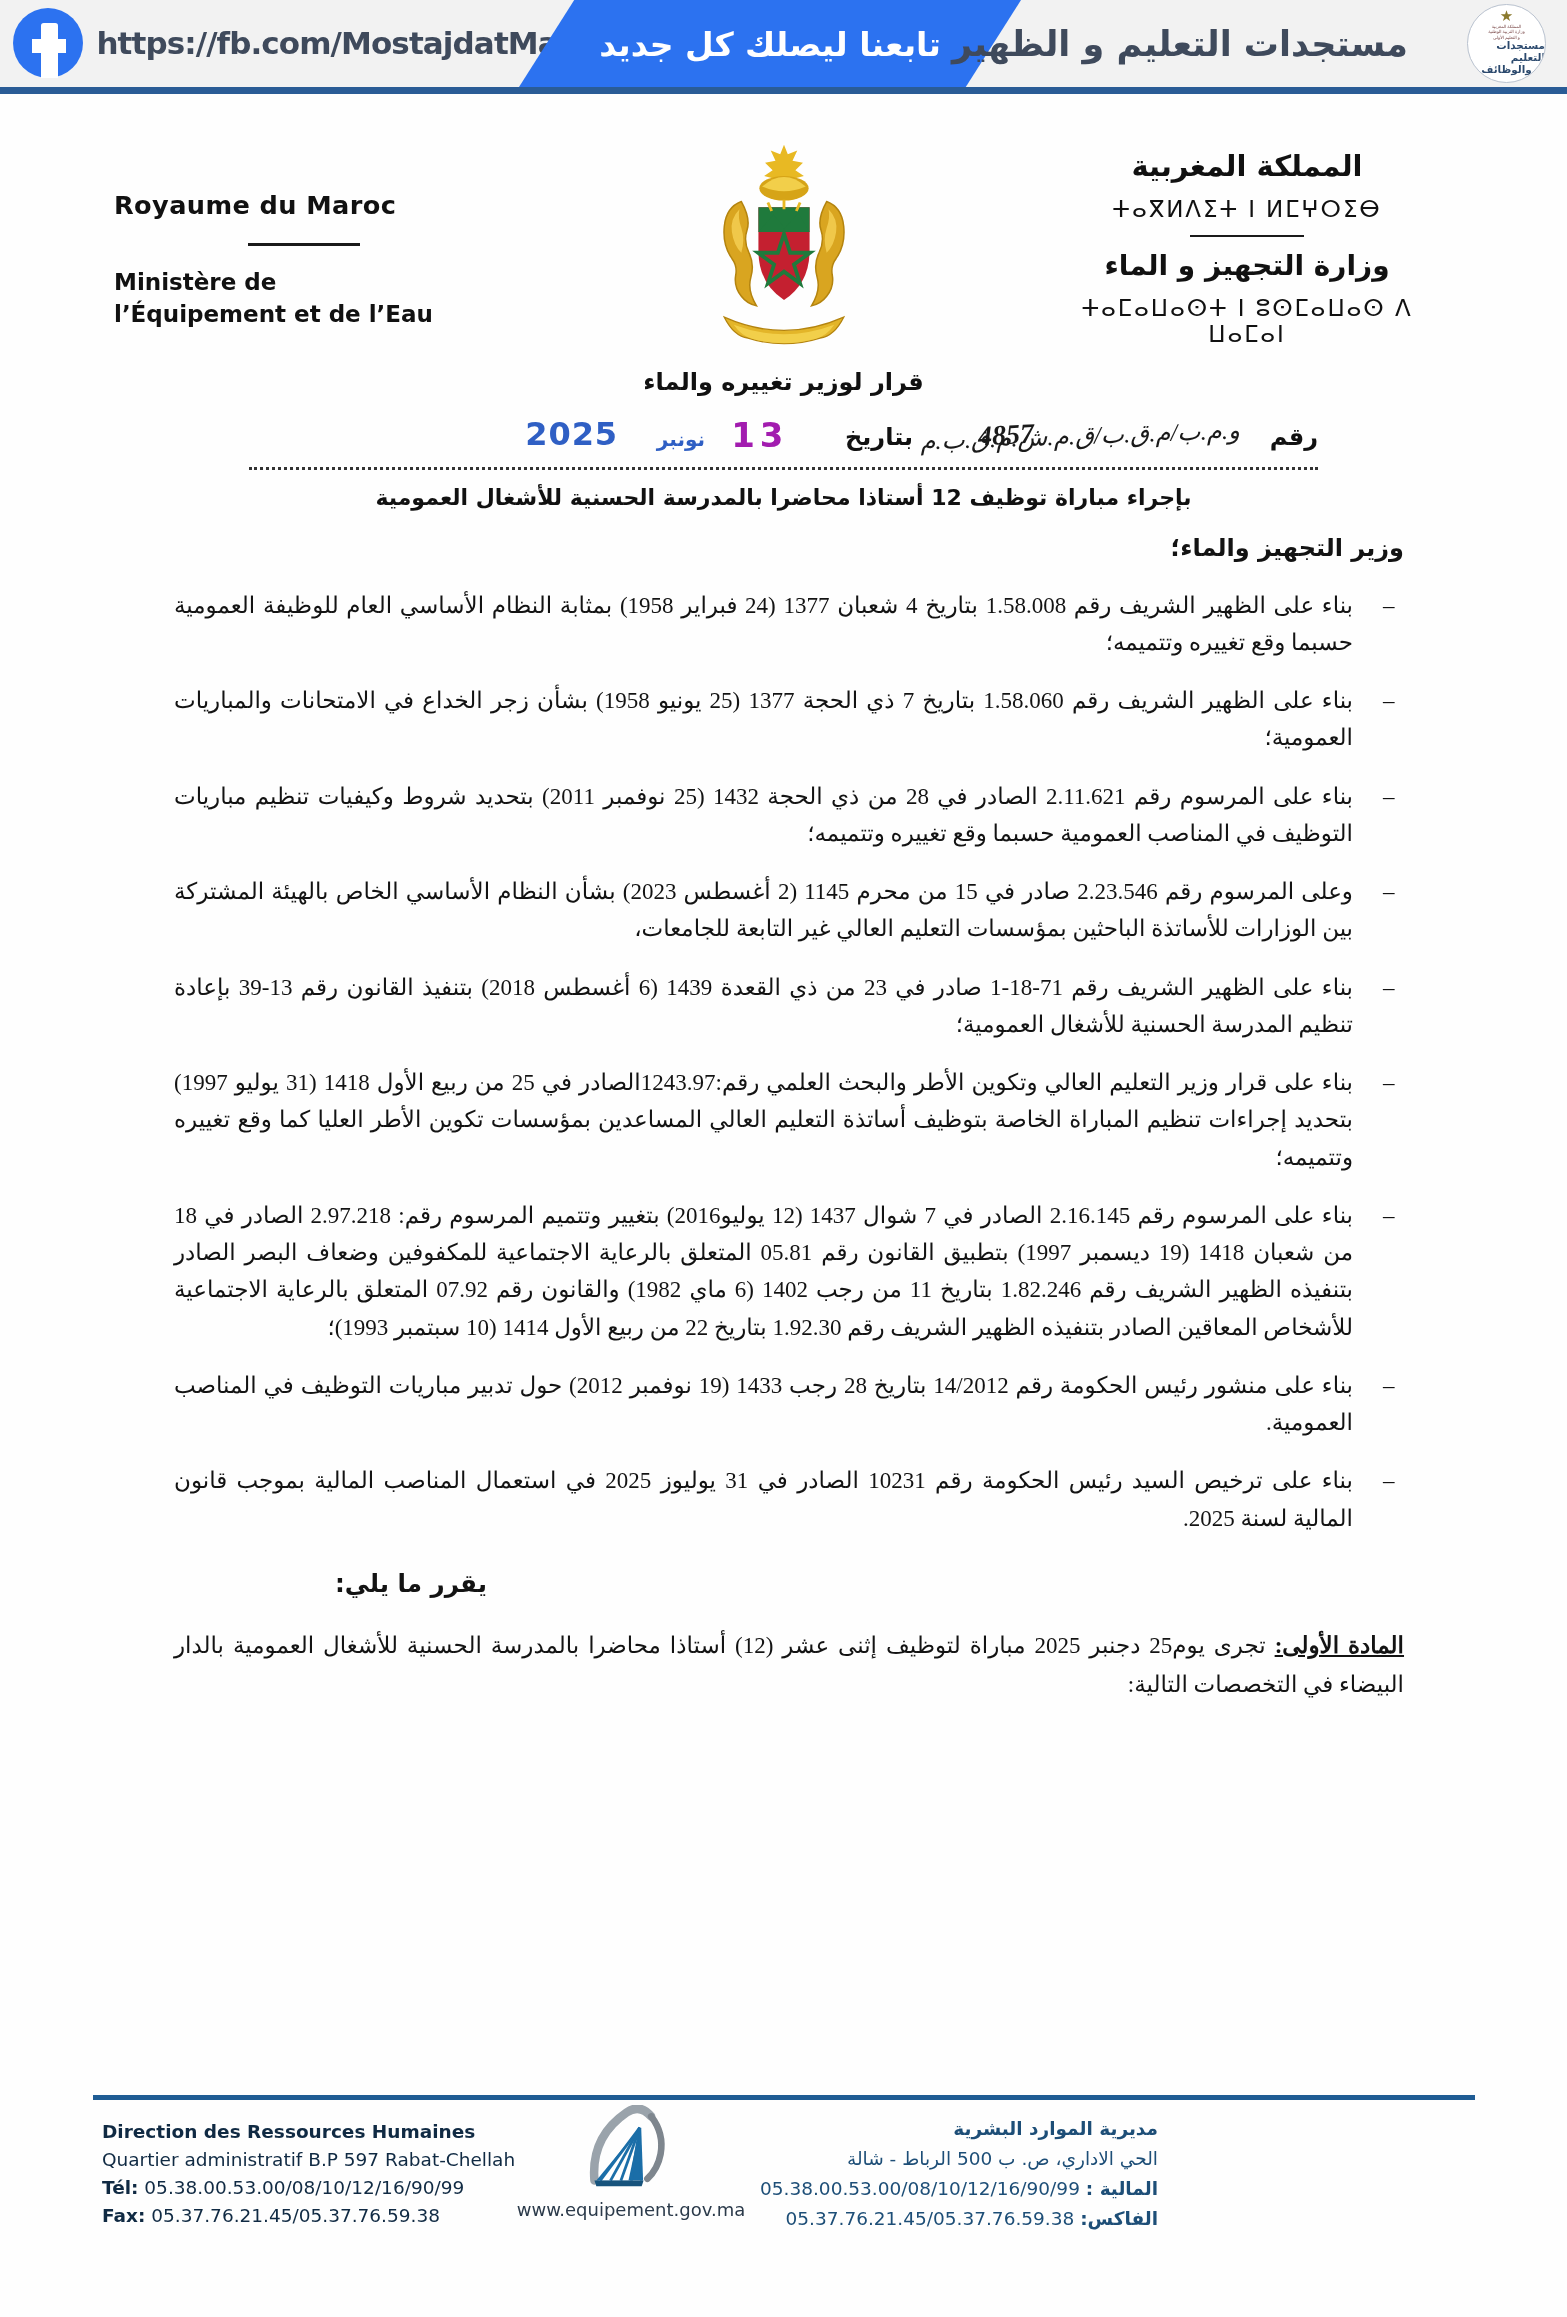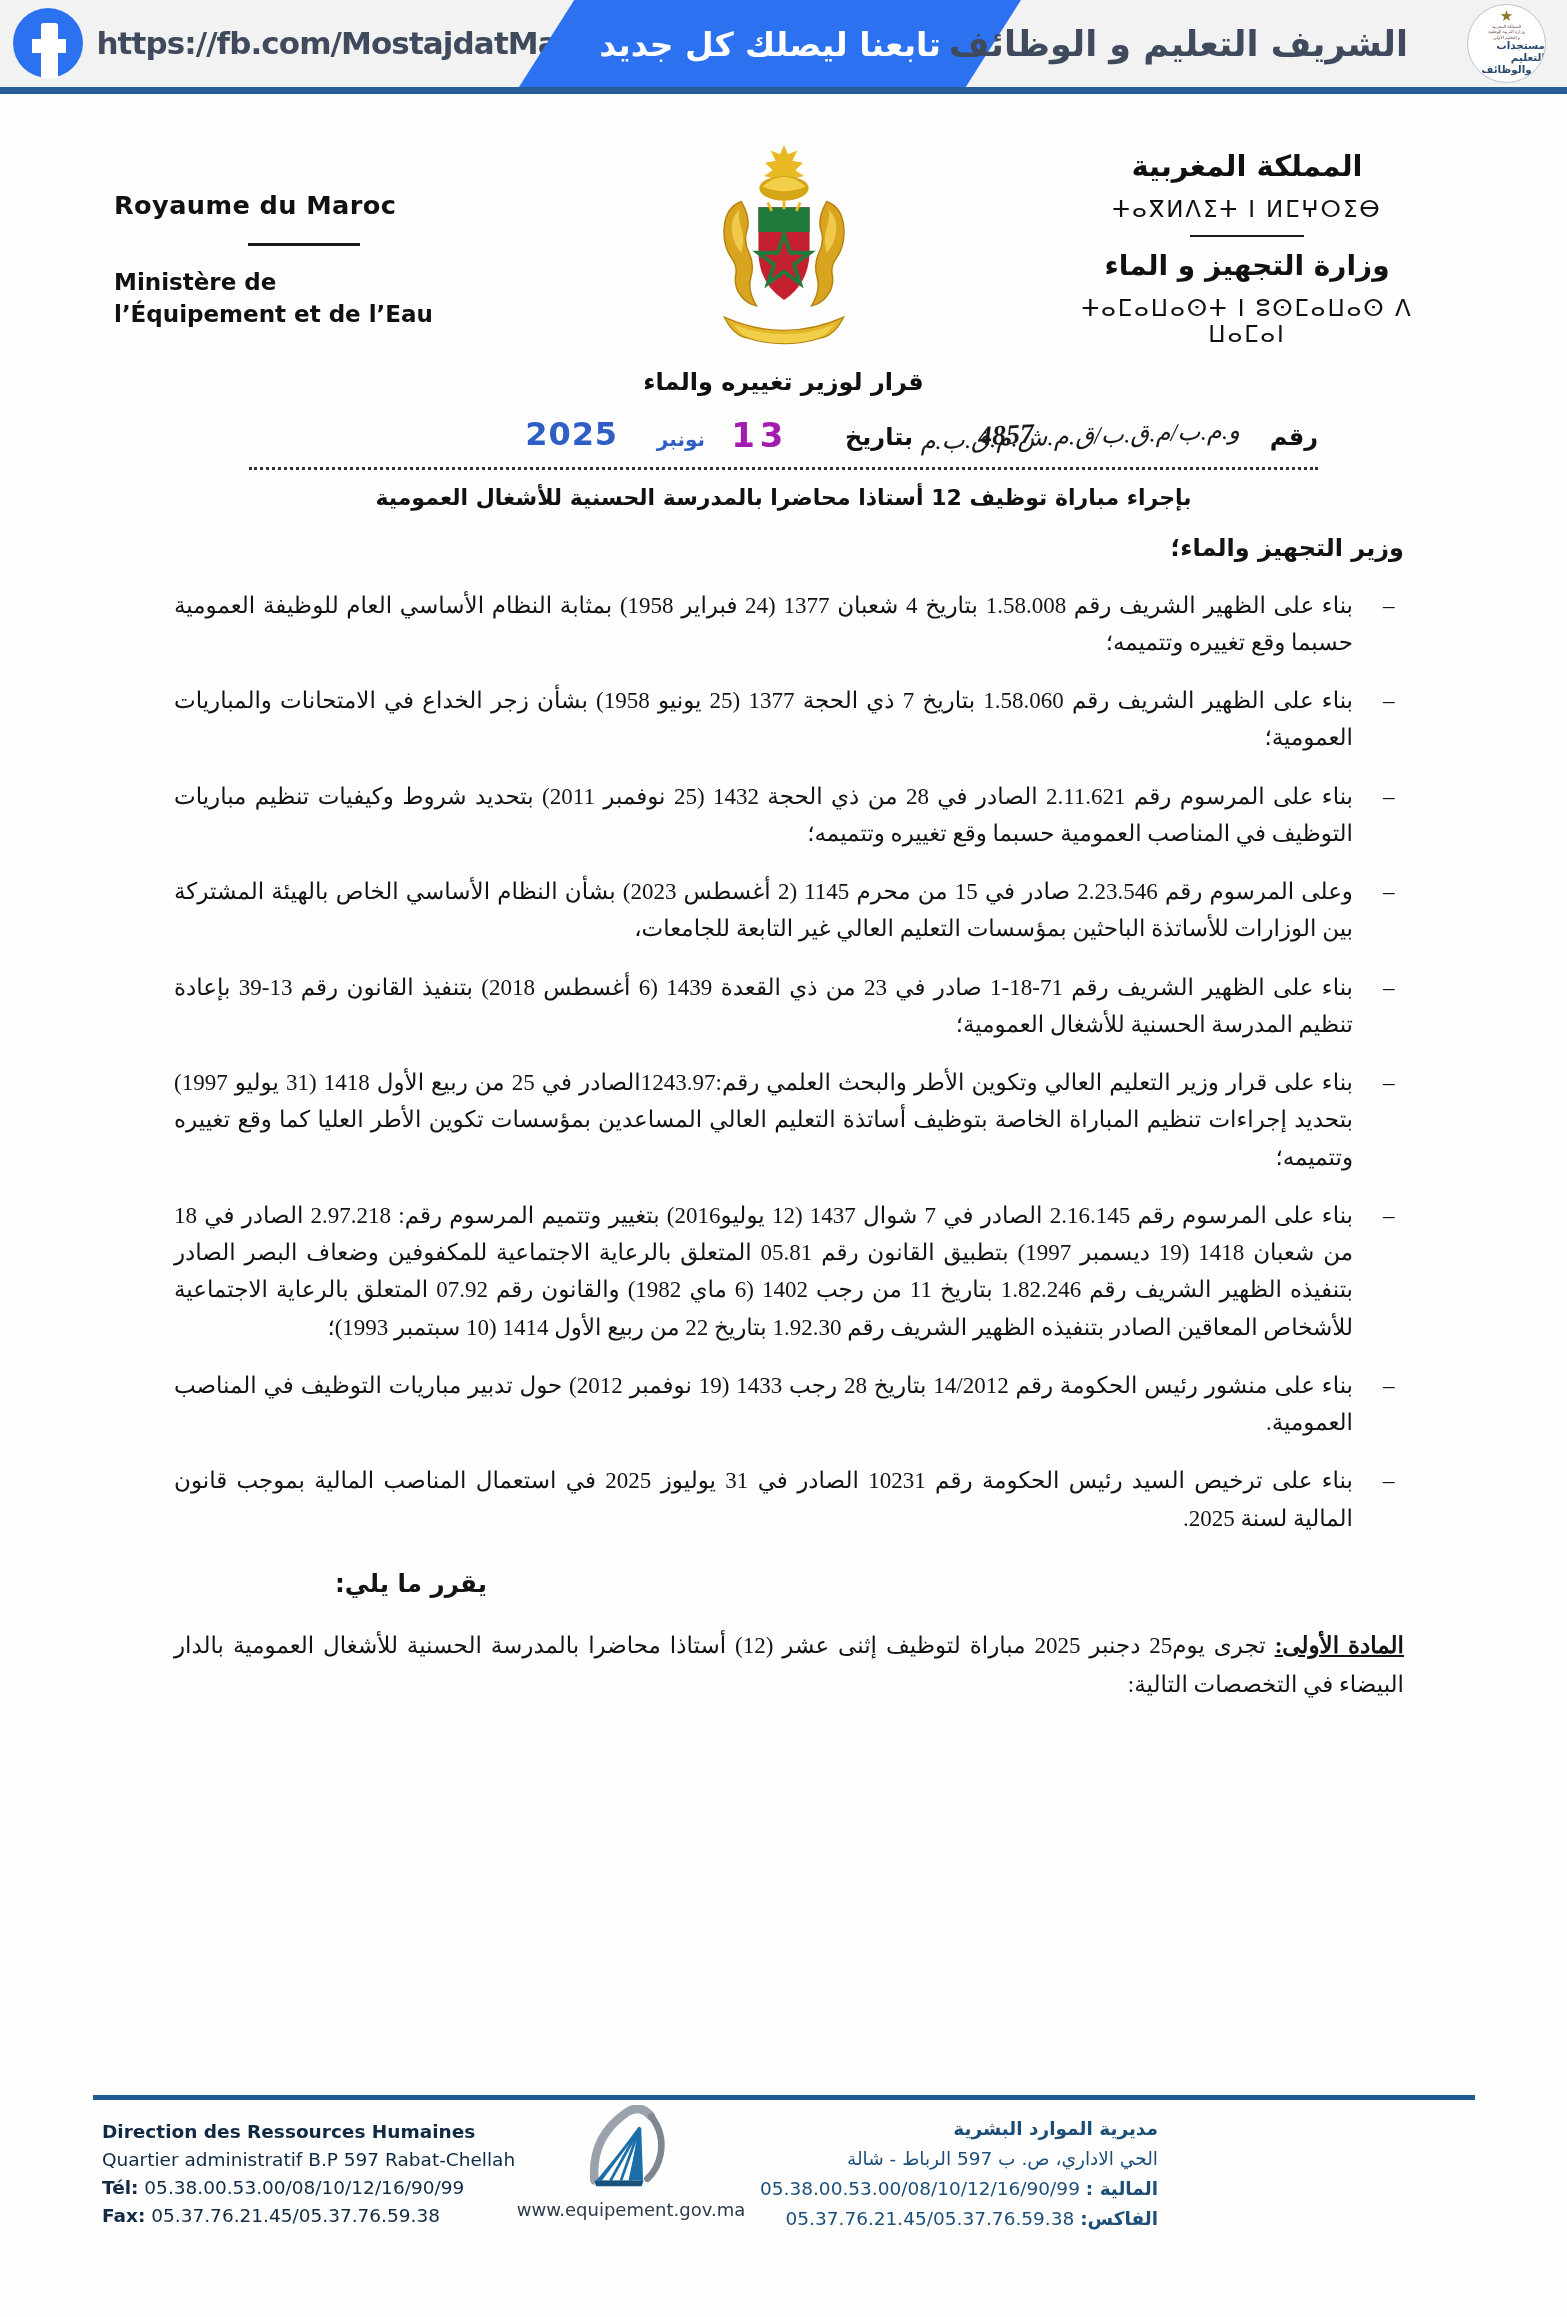--- a/index.html
+++ b/index.html
@@ -433,21 +433,21 @@
 
   <div class="fb-block">
     <span class="fb-icon"></span>
     <span class="fb-url">https://fb.com/MostajdatMaroc</span>
   </div>
 
   <div class="promo-parallelogram">
     <span class="promo-text">تابعنا ليصلك كل جديد</span>
   </div>
 
-  <div class="promo-right-text">الشريف التعليم و الوظائف</div>
+  <div class="promo-right-text">مستجدات التعليم و الظهير</div>
 
   <div class="promo-seal">
     <div class="seal-crest">★</div>
     <div class="seal-fine">المملكة المغربية<br>وزارة التربية الوطنية<br>و التعليم الأولي</div>
     <div class="seal-l1">مستجدات التعليم</div>
     <div class="seal-l2">والوظائف</div>
   </div>
 </div>
 <div class="banner-rule"></div>
 
@@ -560,21 +560,21 @@
           <line x1="72" y1="24" x2="63" y2="80"></line>
           <line x1="72" y1="24" x2="74" y2="80"></line>
         </g>
         <path d="M24 80 L76 80 L74 86 L26 86 Z" fill="#17537c"></path>
       </svg>
       <div class="site">www.equipement.gov.ma</div>
     </div>
 
     <div class="footer-ar">
       <div class="fa-b">مديرية الموارد البشرية</div>
-      <div>الحي الاداري، ص. ب 597 الرباط - شالة</div>
+      <div>الحي الاداري، ص. ب 500 الرباط - شالة</div>
       <div><span class="fa-b">المالية :</span>
            <span class="num">05.38.00.53.00/08/10/12/16/90/99</span></div>
       <div><span class="fa-b">الفاكس:</span>
            <span class="num">05.37.76.21.45/05.37.76.59.38</span></div>
     </div>
   </div>
 
 </div>
 
 

